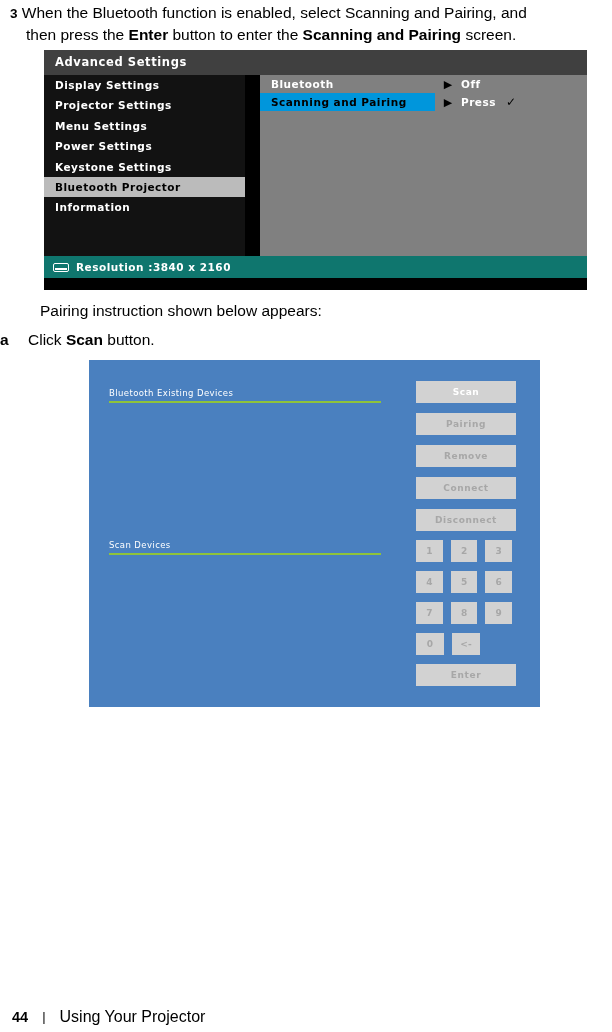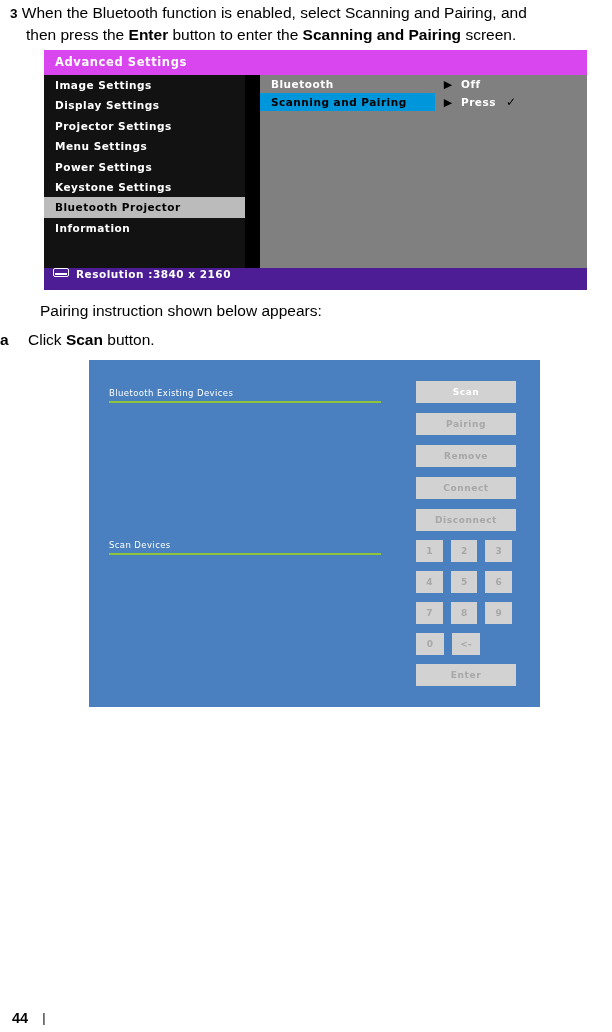--- a/index.html
+++ b/index.html
@@ -69,21 +69,21 @@
     background: #000000;
     font-family: "DejaVu Sans", sans-serif;
     overflow: hidden;
   }
   #osd-title {
     position: absolute;
     left: 0; top: 0;
     width: 543px;
     height: 25px;
     line-height: 25px;
-    background: #d946ef;
+    background: #404040;
     color: #ffffff;
     font-size: 11.5px;
     font-weight: bold;
     letter-spacing: 0.6px;
     padding-left: 11px;
     box-sizing: border-box;
   }
   #osd-left {
     position: absolute;
     left: 0;
@@ -154,25 +154,26 @@
   }
   .osd-row .check {
     color: #000000;
     font-size: 12px;
     margin-left: 10px;
     font-weight: bold;
   }
   #osd-footer {
     position: absolute;
     left: 0;
-    bottom: 0;
+    bottom: 12px;
     width: 543px;
     height: 22px;
-    background: #4c1d95;
+    background: #0f766e;
     display: flex;
+    align-items: center;
     padding-left: 9px;
     box-sizing: border-box;
   }
   #osd-footer .res-icon {
     width: 16px;
     height: 9px;
     border: 1.6px solid #ffffff;
     border-radius: 2px;
     position: relative;
     margin-right: 7px;
@@ -317,21 +318,20 @@
   <span class="step-indent">
     <span>then press the </span><b>Enter</b><span> button to enter the </span><b>Scanning and Pairing</b><span> screen.</span>
   </span>
 </div>
 
 <div id="osd">
 
   <div id="osd-title">Advanced Settings</div>
 
   <div id="osd-left">
-    <div class="osd-item">Image Settings</div>
     <div class="osd-item">Display Settings</div>
     <div class="osd-item">Projector Settings</div>
     <div class="osd-item">Menu Settings</div>
     <div class="osd-item">Power Settings</div>
     <div class="osd-item">Keystone Settings</div>
     <div class="osd-item selected">Bluetooth Projector</div>
     <div class="osd-item">Information</div>
   </div>
 
   <div id="osd-right">
@@ -401,13 +401,14 @@
       <div class="key">0</div>
       <div class="key">&lt;-</div>
     </div>
     <div id="bt-enter">Enter</div>
   </div>
 </div>
 
 <div id="page-footer">
   <span class="pg-num">44</span>
   <span class="pg-sep">|</span>
+  <span class="pg-title">Using Your Projector</span>
 </div>
 
 </body></html>

